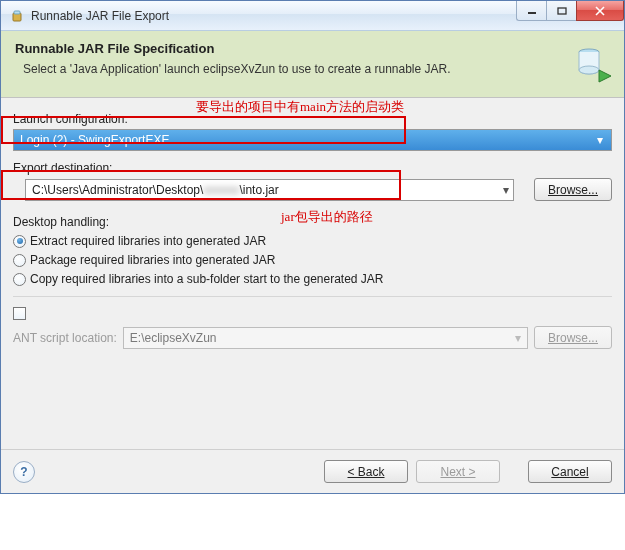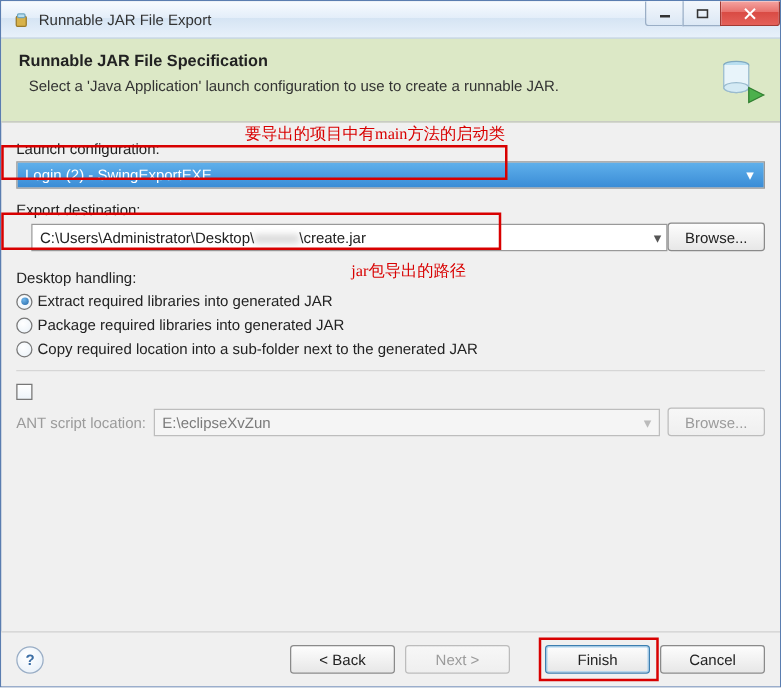--- a/index.html
+++ b/index.html
@@ -8,21 +8,21 @@
     font-family: "Segoe UI", Tahoma, sans-serif;
     font-size: 12px;
     background: #fff;
     width: 625px;
     height: 550px;
     overflow: hidden;
     position: relative;
   }
   .window {
     width: 625px;
-    height: 550px;
+    height: 494px;
     border: 1px solid #5a7db0;
     background: #f0f0f0;
     display: flex;
     flex-direction: column;
   }
   .titlebar {
     height: 30px;
     background: linear-gradient(to bottom, #f7fbff 0%, #e4eef9 45%, #d5e4f3 46%, #e8f1fb 100%);
     border-bottom: 1px solid #b8cde2;
     display: flex;
@@ -99,21 +99,21 @@
     gap: 44px;
   }
   .combo .chev {
     margin-left: auto;
     width: 14px; text-align: center;
     color: #555;
   }
   .combo.selected .chev { color: #fff; }
   .row-destination {
     display: flex;
-    gap: 0;
+    gap: 20px;
     align-items: center;
     padding-left: 12px;
   }
   .dest-combo {
     flex: 1;
     height: 22px;
     border: 1px solid #999;
     background: #fff;
     display: flex;
     align-items: center;
@@ -123,20 +123,21 @@
   .btn {
     height: 23px;
     min-width: 78px;
     padding: 0 12px;
     border: 1px solid #8a8a8a;
     background: linear-gradient(to bottom, #fdfdfd, #e7e7e7);
     border-radius: 3px;
     display: inline-flex;
     align-items: center; justify-content: center;
     color: #222;
+    text-decoration: underline;
   }
   .btn.disabled {
     color: #9b9b9b;
     border-color: #bcbcbc;
     background: linear-gradient(to bottom, #f7f7f7, #efefef);
   }
   .btn.default {
     border-color: #3c7fb1;
     box-shadow: inset 0 0 0 1px #a7d1f0;
   }
@@ -243,21 +244,21 @@
             <line x1="2" y1="1" x2="10" y2="9" stroke="#fff" stroke-width="1.6"></line>
             <line x1="10" y1="1" x2="2" y2="9" stroke="#fff" stroke-width="1.6"></line>
           </svg>
       </div>
     </div>
   </div>
 
   <div class="header-banner">
     <div class="banner-text">
       <div class="banner-title">Runnable JAR File Specification</div>
-      <div class="banner-desc">Select a 'Java Application' launch configuration to use to create a runnable JAR.</div>
+      <div class="banner-desc">Select a 'Java Application' launch eclipseXvZun to use to create a runnable JAR.</div>
     </div>
     <div class="banner-icon">
       <svg width="42" height="42" viewBox="0 0 42 42">
         <ellipse cx="18" cy="10" rx="10" ry="3" fill="#b8def0" stroke="#7fa9c0"></ellipse>
         <path d="M8 10 v18 a10 4 0 0 0 20 0 V10" fill="#e8f4fa" stroke="#9abbce"></path>
         <ellipse cx="18" cy="28" rx="10" ry="4" fill="#d4eaf4" stroke="#9abbce"></ellipse>
         <polygon points="28,28 40,34 28,40" fill="#4cb04c" stroke="#2f7d2f"></polygon>
       </svg>
     </div>
   </div>
@@ -268,39 +269,39 @@
     <div class="combo selected">
       <span>Login (2) - SwingExportEXE</span>
       <span class="chev">▾</span>
     </div>
 
     <div class="label" style="margin-top:10px">Export destination:</div>
     <div class="row-destination">
       <div class="dest-combo">
         <span>C:\Users\Administrator\Desktop\</span>
           <span class="blurred">xxxxxx</span>
-          <span>\create.jar</span>
+          <span>\into.jar</span>
         <span class="chev">▾</span>
       </div>
       <div class="btn">Browse...</div>
     </div>
 
     <div class="label" style="margin-top:14px">Desktop handling:</div>
     <div class="radio-group">
       <div class="radio-item">
         <span class="radio-disc on"></span>
         <span>Extract required libraries into generated JAR</span>
       </div>
       <div class="radio-item">
         <span class="radio-disc"></span>
         <span>Package required libraries into generated JAR</span>
       </div>
       <div class="radio-item">
         <span class="radio-disc"></span>
-        <span>Copy required location into a sub-folder next to the generated JAR</span>
+        <span>Copy required libraries into a sub-folder start to the generated JAR</span>
       </div>
     </div>
 
     <hr class="sep">
 
     <div class="radio-item" style="margin:0">
       <span class="checkbox"></span>
     </div>
 
     <div class="ant-row">
@@ -318,20 +319,16 @@
     <div class="anno" style="left:280px; top:110px;">jar包导出的路径</div>
 
   </div>
 
   <div class="bottom-bar">
     <div class="help-icon">?</div>
     <div class="spacer"></div>
     <div class="btn" style="min-width:84px">&lt; Back</div>
     <div class="btn disabled" style="min-width:84px">Next &gt;</div>
     <div style="width:12px"></div>
-    <div style="position:relative">
-      <div class="btn default" style="min-width:84px">Finish</div>
-      <div class="redbox" style="left:-5px; top:-6px; width:96px; height:35px;"></div>
-    </div>
     <div class="btn" style="min-width:84px">Cancel</div>
   </div>
 
 </div>
 
 </body></html>

